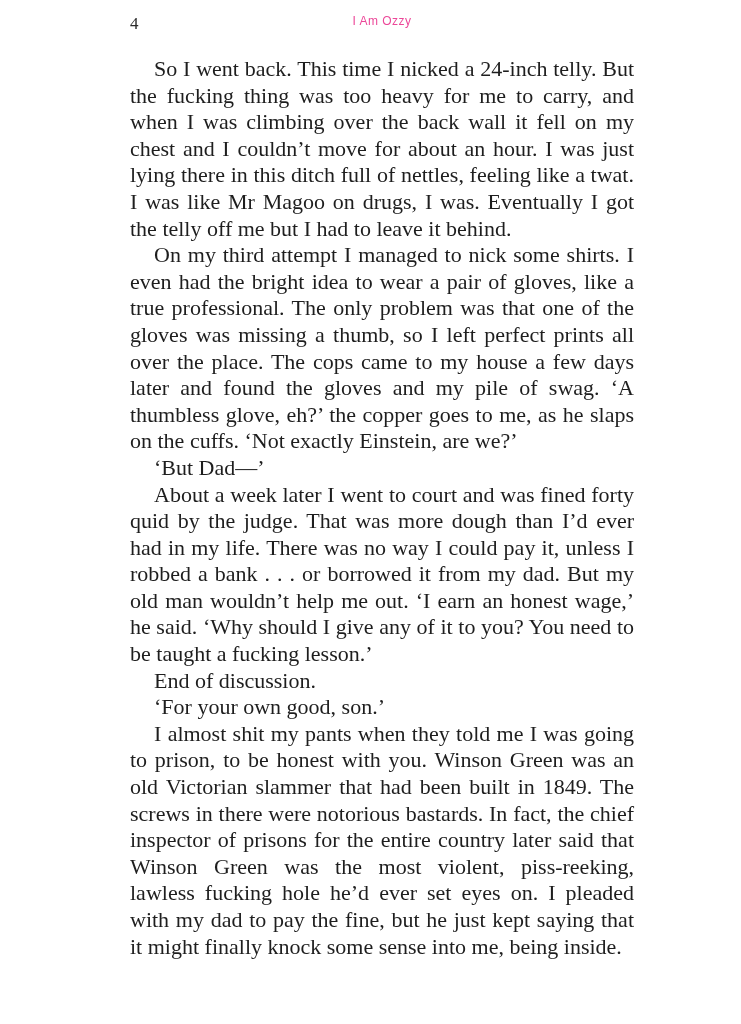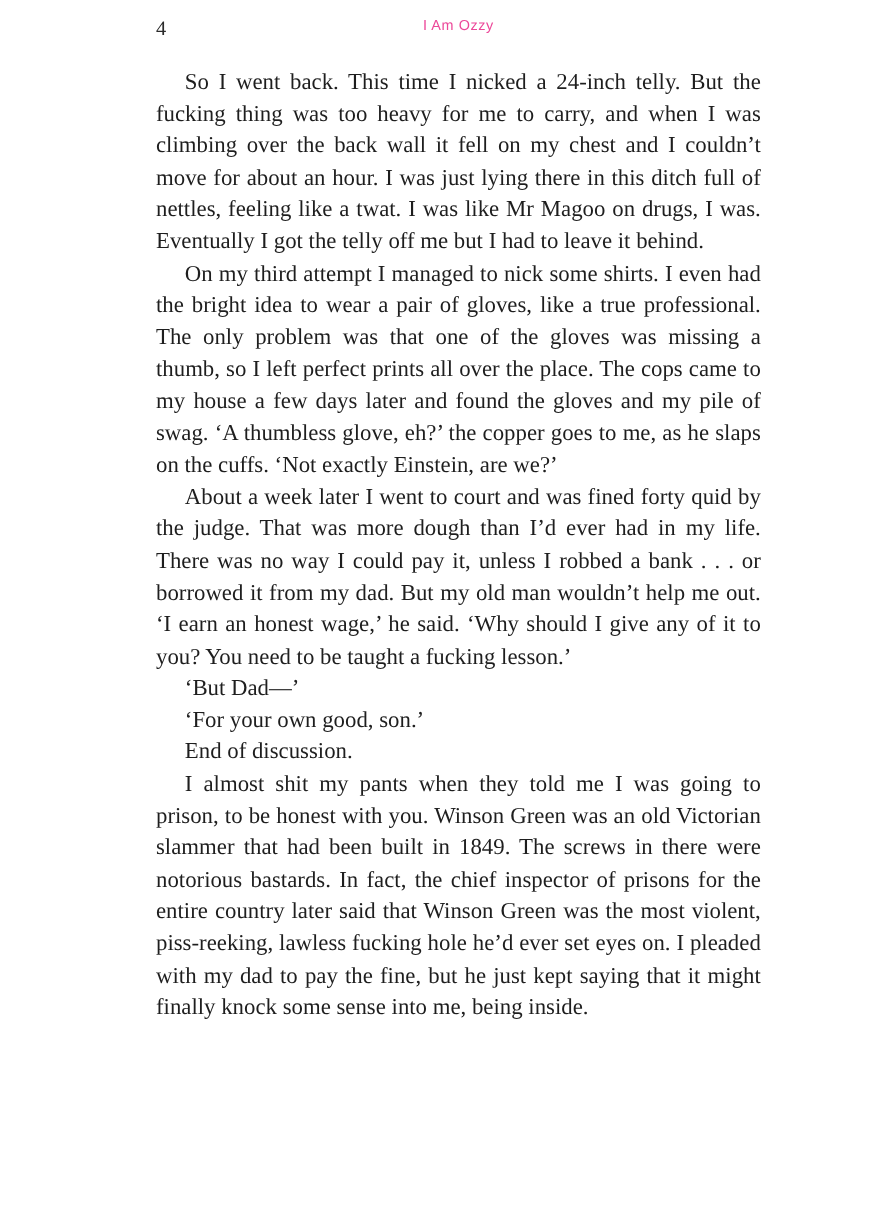--- a/index.html
+++ b/index.html
@@ -41,21 +41,21 @@
     right: 0;
     top: 0;
     text-align: center;
     font-family: "Liberation Sans", sans-serif;
     font-size: 12px;
     letter-spacing: 0.5px;
     color: #ec4899;
   }
   .body-text {
     font-family: "Liberation Serif", serif;
-    font-size: 19px;
+    font-size: 22px;
     line-height: 26.6px;
     text-align: justify;
     color: #1e1e1e;
   }
   .body-text p {
     margin: 0;
     text-indent: 24px;
   }
 </style>
 </head>
@@ -65,21 +65,21 @@
   <div class="text-column">
 
     <div class="page-header">
       <span class="page-number">4</span>
       <span class="running-title">I Am Ozzy</span>
     </div>
 
     <div class="body-text">
       <p>So I went back. This time I nicked a 24-inch telly. But the fucking thing was too heavy for me to carry, and when I was climbing over the back wall it fell on my chest and I couldn’t move for about an hour. I was just lying there in this ditch full of nettles, feeling like a twat. I was like Mr Magoo on drugs, I was. Eventually I got the telly off me but I had to leave it behind.</p>
       <p>On my third attempt I managed to nick some shirts. I even had the bright idea to wear a pair of gloves, like a true professional. The only problem was that one of the gloves was missing a thumb, so I left perfect prints all over the place. The cops came to my house a few days later and found the gloves and my pile of swag. ‘A thumbless glove, eh?’ the copper goes to me, as he slaps on the cuffs. ‘Not exactly Einstein, are we?’</p>
+      <p>‘But Dad—’</p>
       <p>About a week later I went to court and was fined forty quid by the judge. That was more dough than I’d ever had in my life. There was no way I could pay it, unless I robbed a bank . . . or borrowed it from my dad. But my old man wouldn’t help me out. ‘I earn an honest wage,’ he said. ‘Why should I give any of it to you? You need to be taught a fucking lesson.’</p>
-      <p>‘But Dad—’</p>
+      <p>End of discussion.</p>
       <p>‘For your own good, son.’</p>
-      <p>End of discussion.</p>
       <p>I almost shit my pants when they told me I was going to prison, to be honest with you. Winson Green was an old Victorian slammer that had been built in 1849. The screws in there were notorious bastards. In fact, the chief inspector of prisons for the entire country later said that Winson Green was the most violent, piss-reeking, lawless fucking hole he’d ever set eyes on. I pleaded with my dad to pay the fine, but he just kept saying that it might finally knock some sense into me, being inside.</p>
     </div>
 
   </div>
 </div>
 
 </body></html>

